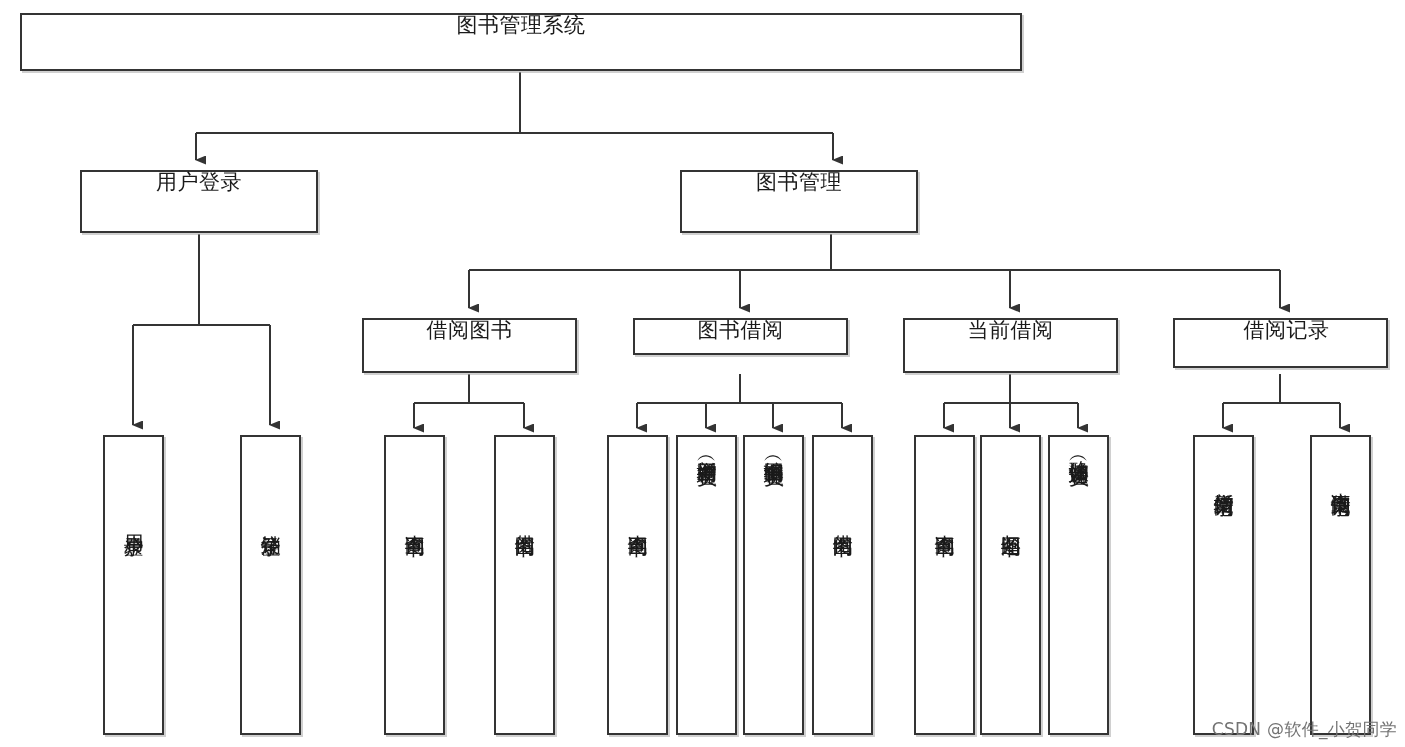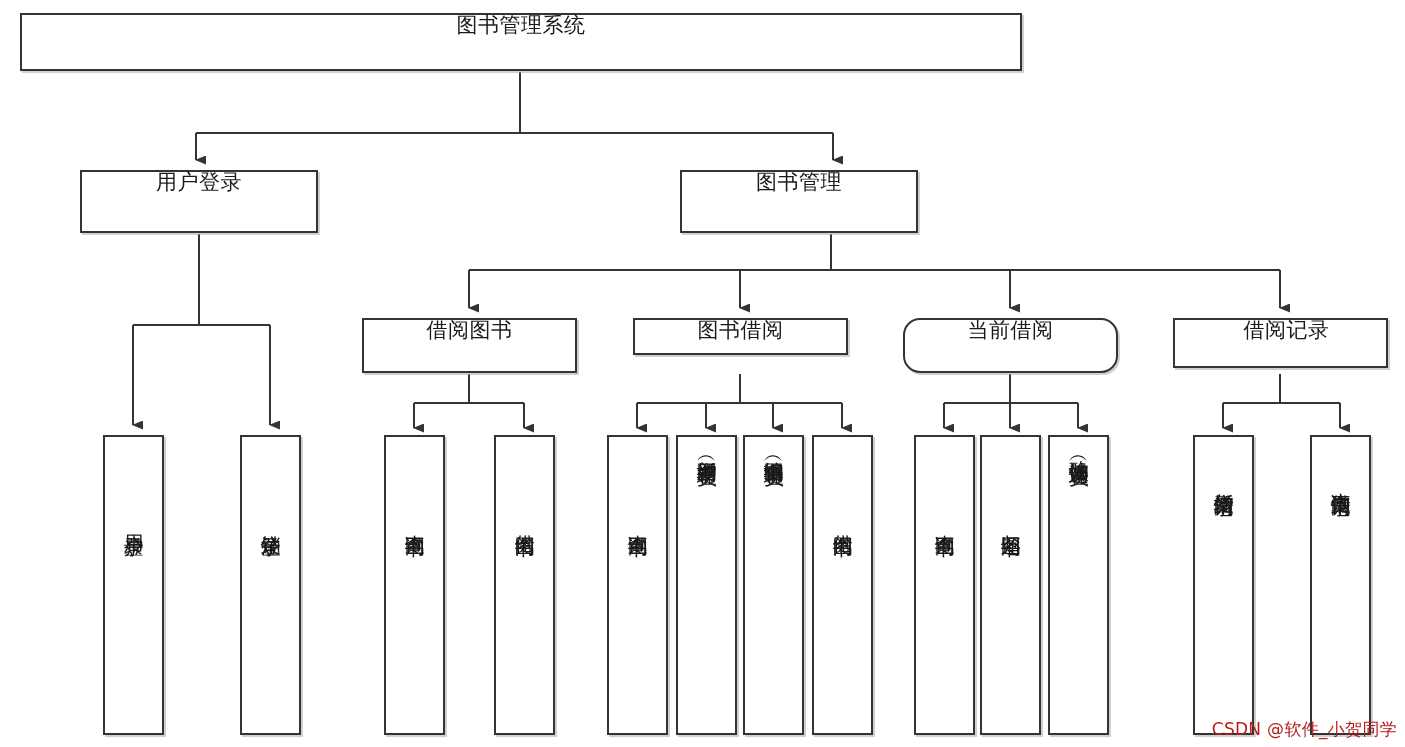--- a/index.html
+++ b/index.html
@@ -59,21 +59,21 @@
     line-height: 1.18;
     letter-spacing: 1px;
     white-space: nowrap;
     display: block;
   }
   .watermark {
     position: absolute;
     right: 8px;
     bottom: 6px;
     font-size: 17px;
-    color: #b91c1c;
+    color: #737373;
     white-space: nowrap;
     letter-spacing: 0.3px;
   }
 </style>
 </head>
 <body>
 
 <div id="diagram-root">
 
   <svg class="tree-canvas" viewBox="0 0 1405 747" xmlns="http://www.w3.org/2000/svg">
@@ -140,21 +140,21 @@
   </div>
 
   <div class="node-box horizontal" style="left:362px; top:318px; width:215px; height:55px;">
     <span class="node-label-h">借阅图书</span>
   </div>
 
   <div class="node-box horizontal" style="left:633px; top:318px; width:215px; height:37px;">
     <span class="node-label-h">图书借阅</span>
   </div>
 
-  <div class="node-box horizontal" style="left:903px; top:318px; width:215px; height:55px;border-radius:17px;">
+  <div class="node-box horizontal" style="left:903px; top:318px; width:215px; height:55px;">
     <span class="node-label-h">当前借阅</span>
   </div>
 
   <div class="node-box horizontal" style="left:1173px; top:318px; width:215px; height:50px;padding-left:12px;">
     <span class="node-label-h">借阅记录</span>
   </div>
 
   <div class="node-box vertical" style="left:103px; top:435px; width:61px; height:300px; padding-top:82px;">
     <span class="node-label-v">用户登录</span>
   </div>

